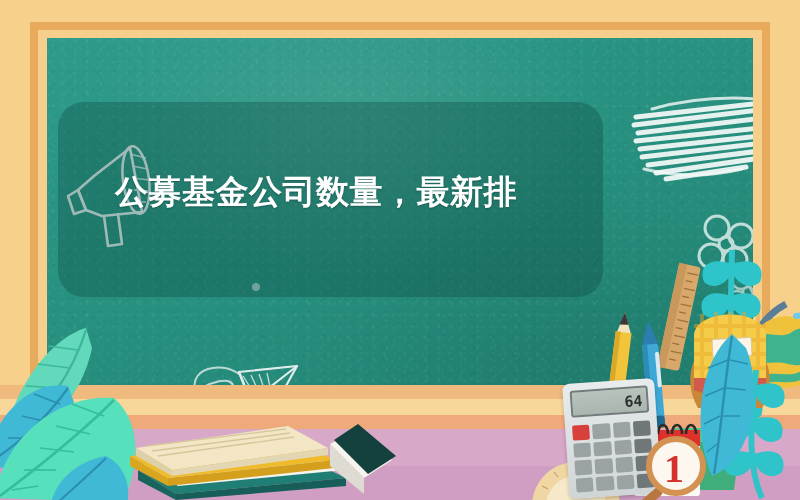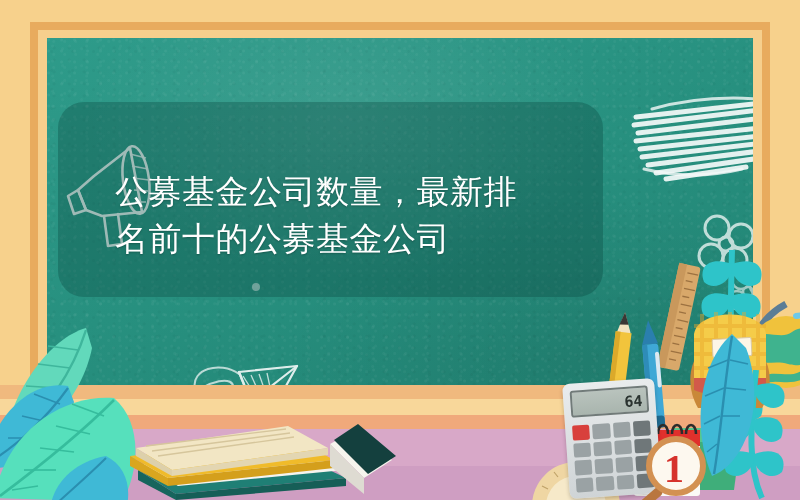--- a/index.html
+++ b/index.html
@@ -52,21 +52,21 @@
     position:absolute;left:58px;top:102px;width:545px;height:195px;
     background:rgba(8,62,55,.30);
     border-radius:26px;
   }
 
   
   .headline{
     position:absolute;left:115px;top:168px;width:500px;
     color:#ffffff;
     font-size:33px;line-height:47px;
-    font-weight:normal;
+    font-weight:bold;
     letter-spacing:.5px;
     text-shadow:0 1px 2px rgba(0,0,0,.25);
     white-space:pre-wrap;
   }
 
   
   .doodle{position:absolute;pointer-events:none;}
   #megaphone{left:13px;top:90px;width:115px;height:125px;opacity:.86;}
   #scribble{left:575px;top:35px;width:160px;height:125px;opacity:.95;}
   #flower{left:640px;top:170px;width:78px;height:78px;opacity:.75;}
@@ -220,21 +220,21 @@
         </g>
         <path d="M92 16 C72 2 44 12 48 30 C52 46 84 44 86 30 C88 18 62 20 40 42 C22 60 6 56 0 50" stroke="#ffffff" stroke-width="2" fill="none" opacity=".8" stroke-linecap="round"></path>
       </svg>
     </div>
 
     <div class="doodle" id="dot1"></div>
     <div class="doodle" id="dot2"></div>
   </div>
 
   <div class="caption-panel"></div>
-  <div class="headline"><span>公募基金公司数量，最新排</span><br><span>名前十的公募基金公司</span></div>
+  <div class="headline"><span>公募基金公司数量，最新排</span><br></div>
 
   <div class="desk">
     <div class="band b1"></div>
     <div class="band b2"></div>
     <div class="band b3"></div>
     <div class="band b4"></div>
     <div class="b5"></div>
   </div>
 
   <svg class="leaf" style="left:-10px;top:320px;" width="230" height="190">

